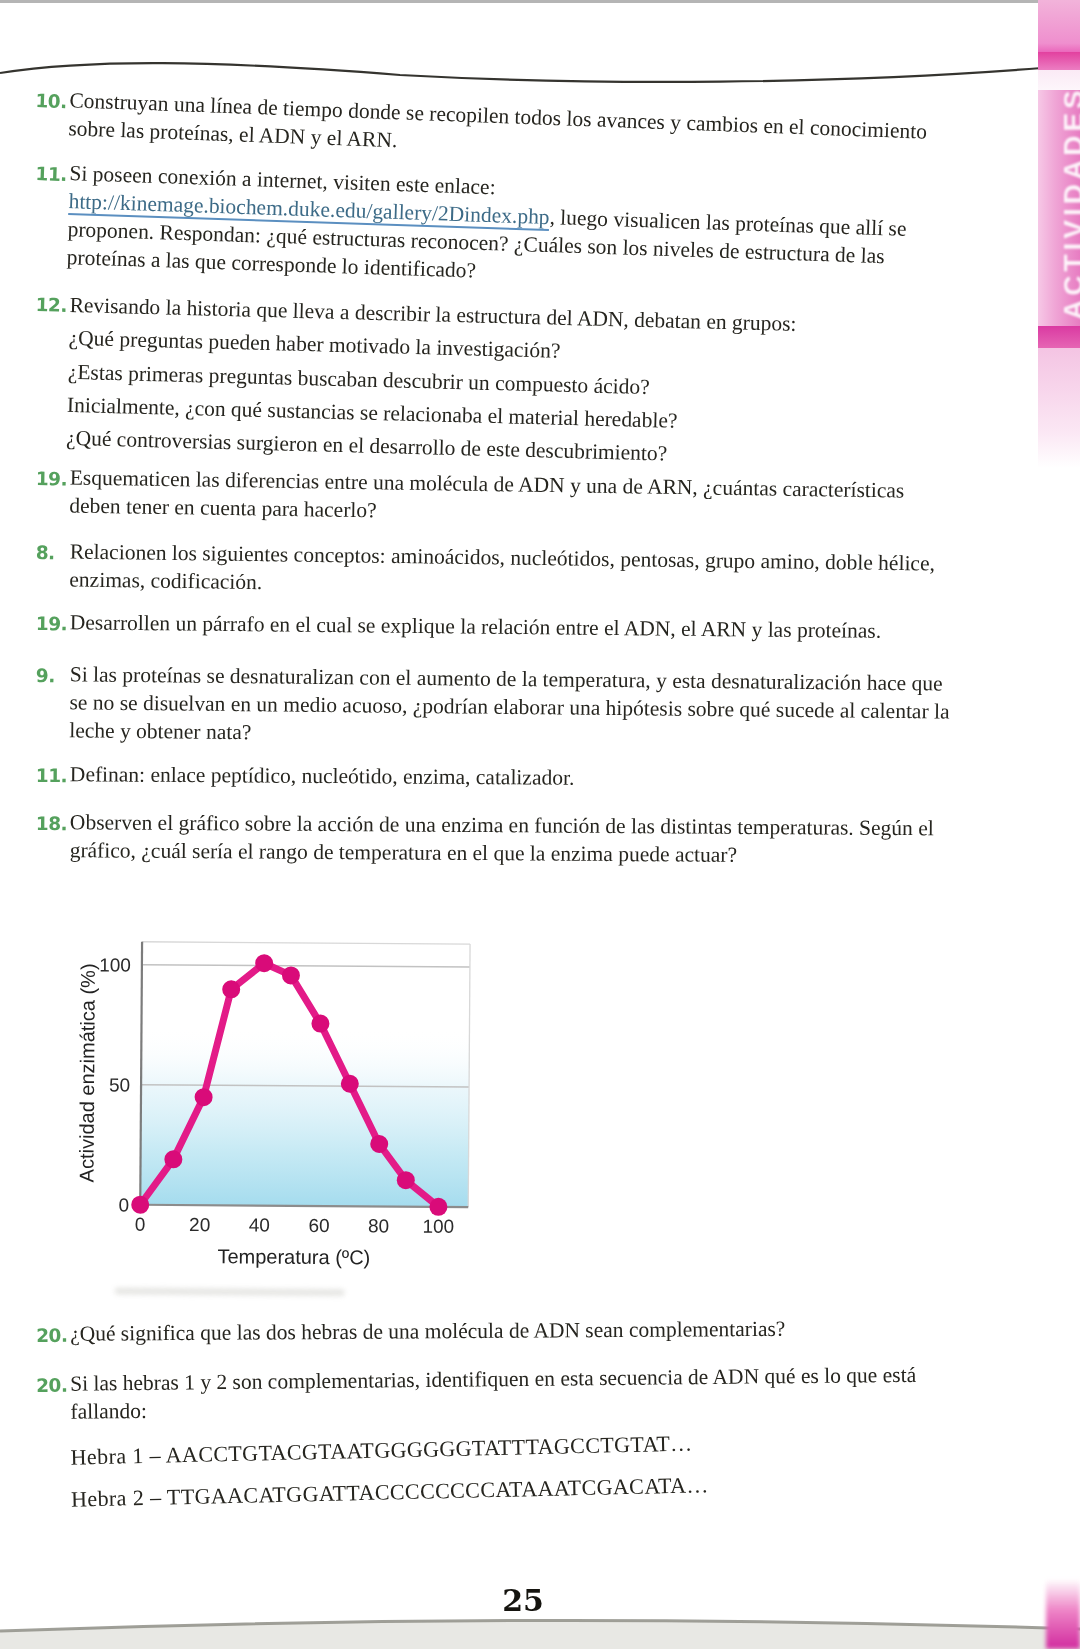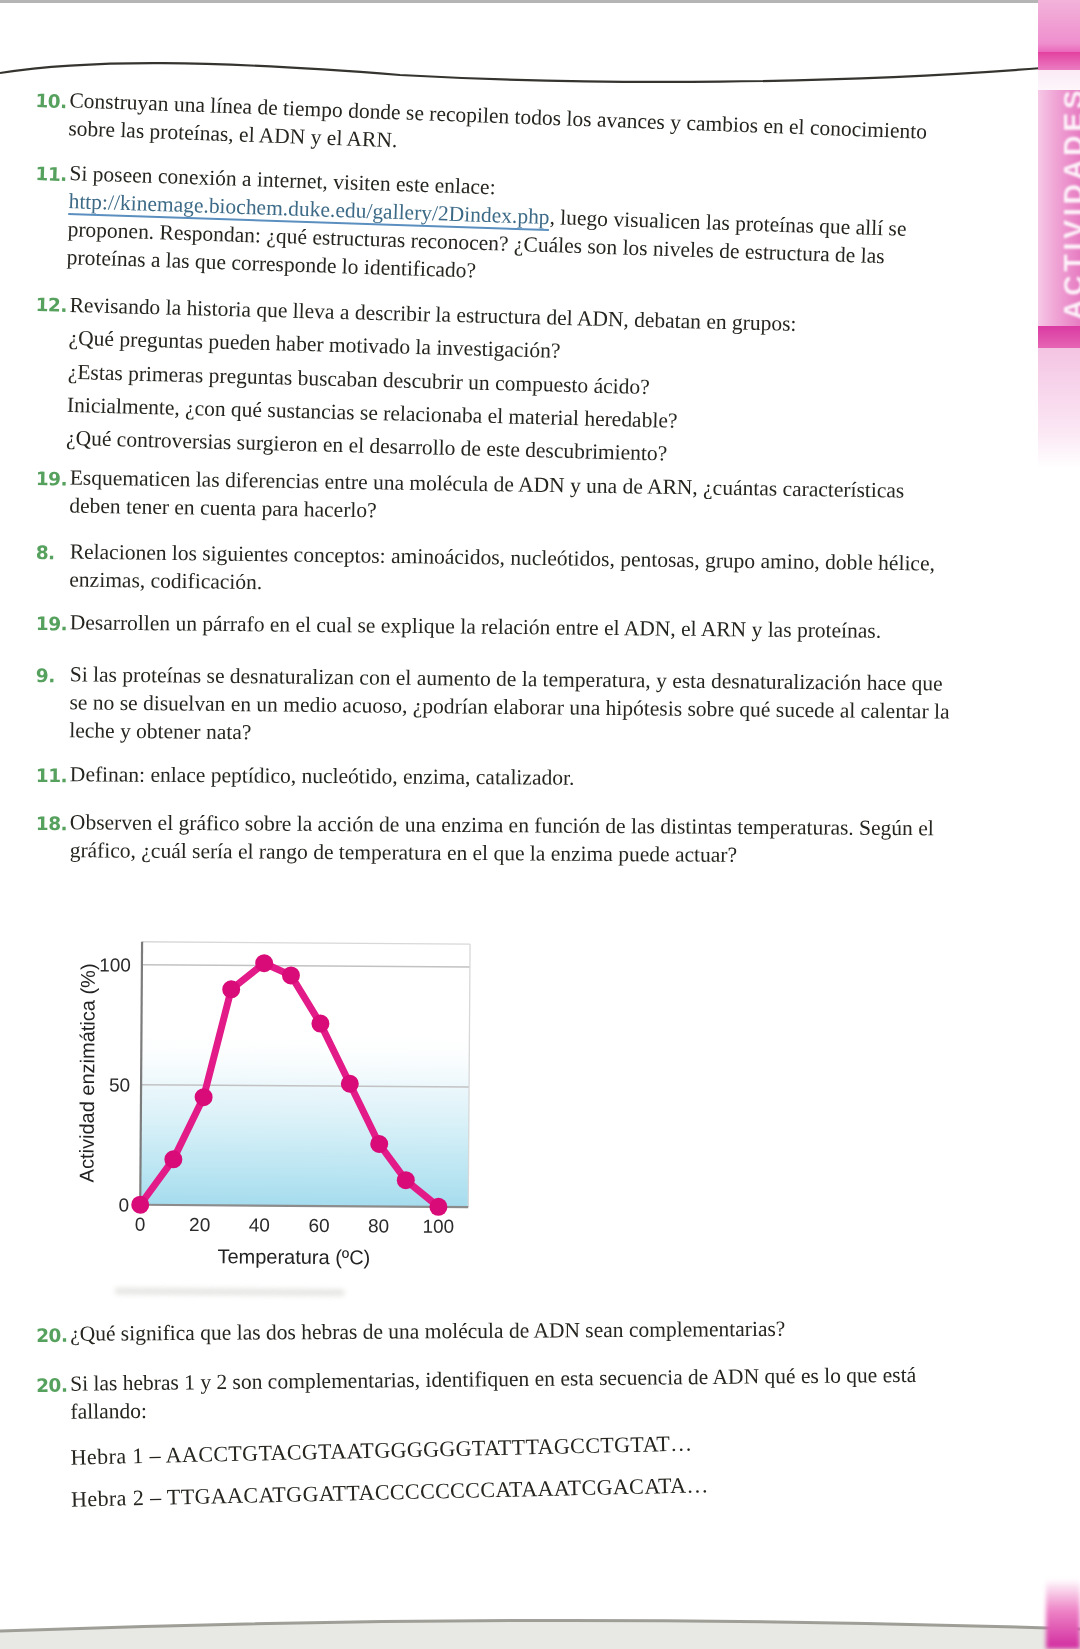--- a/index.html
+++ b/index.html
@@ -211,20 +211,21 @@
         <p>Si las hebras 1 y 2 son complementarias, identifiquen en esta secuencia de ADN qué es lo que está fallando:</p>
         <div class="seqs">
           <span class="seq">Hebra 1 – AACCTGTACGTAATGGGGGGTATTTAGCCTGTAT…</span><br>
           <span class="seq">Hebra 2 – TTGAACATGGATTACCCCCCCCATAAATCGACATA…</span>
         </div>
       </div>
     </div>
 
   </div>
 
+  <div class="page-number">25</div>
 
   <svg class="bottom-shadow" width="1080" height="40" style="bottom:0">
     <path d="M0,22 Q 540,2 1080,20 L1080,40 L0,40 Z" fill="#d5d5cd" opacity="0.55"></path>
     <path d="M0,22 Q 540,2 1080,20" fill="none" stroke="#8f8f87" stroke-width="3" opacity="0.85"></path>
   </svg>
 
   <div class="corner-pink"></div>
 
 </div>
 

